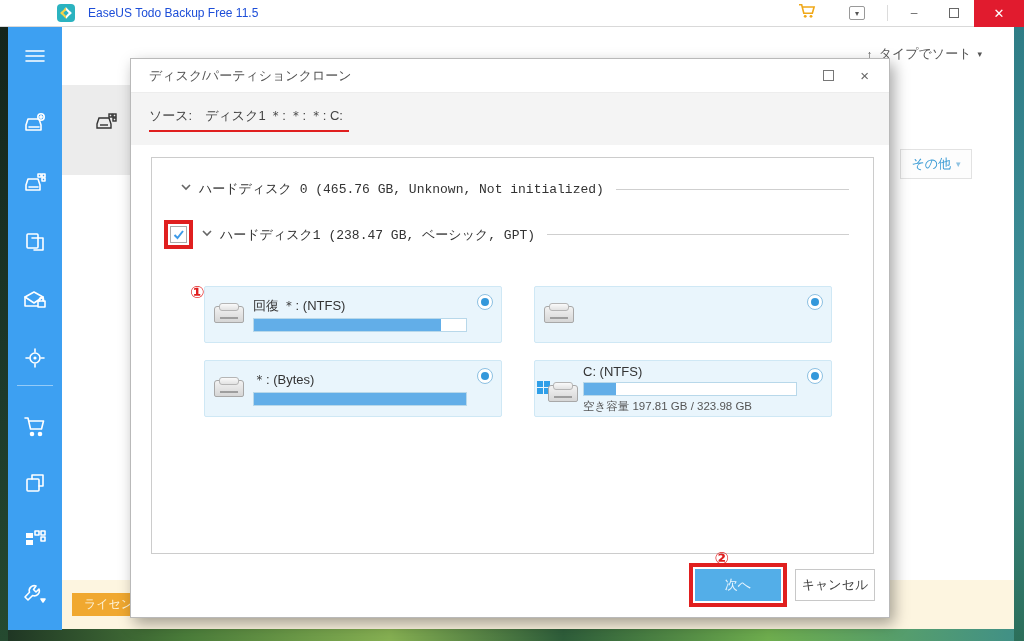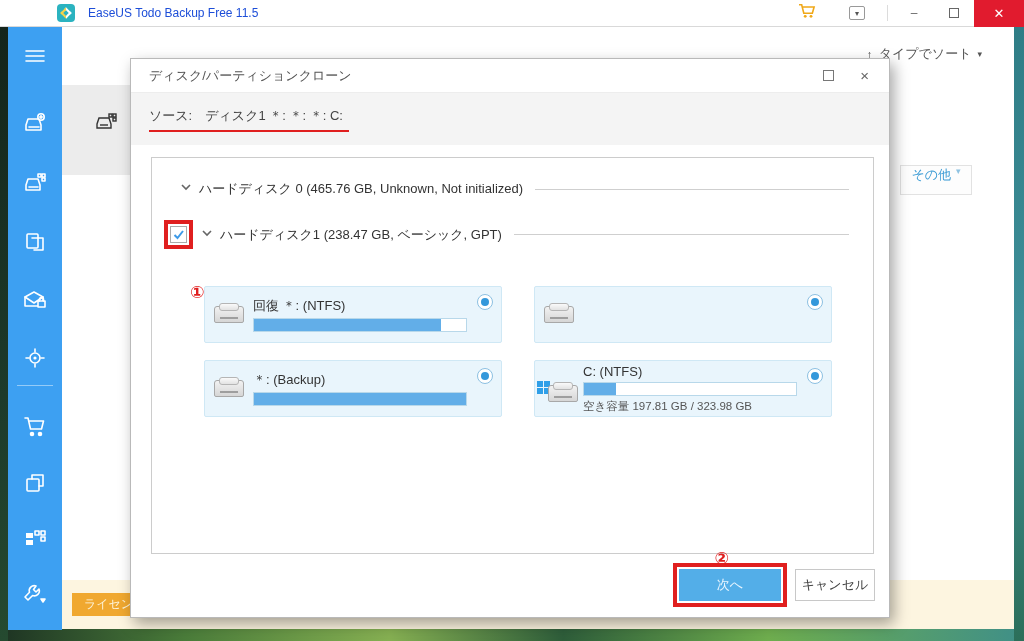--- a/index.html
+++ b/index.html
@@ -44,21 +44,21 @@
   
   .main { position:absolute; left:62px; top:27px; width:952px; height:580px; background:#ffffff; }
   .panel-gray { position:absolute; left:0; top:58px; width:68px; height:90px; background:#ececec; }
   .panel-disk-icon { position:absolute; left:31px; top:83px; }
   .panel-disk-icon svg { stroke:#333; fill:none; stroke-width:1.4; }
   .sort-row { position:absolute; right:32px; top:18px; font-size:13px; color:#555;
     display:flex; align-items:center; gap:6px; }
   .sort-caret { font-size:9px; color:#555; }
   .more-btn { position:absolute; right:42px; top:122px; width:72px; height:30px;
     border:1px solid #e2e2e2; background:#fdfdfd; color:#3a9bd5; font-size:13px;
-    display:flex; align-items:flex-start; justify-content:center; gap:5px;margin-top:16px; }
+    display:flex; align-items:center; justify-content:center; gap:5px; }
   .more-caret { font-size:9px; color:#8fc3e2; }
 
   
   .banner { position:absolute; left:62px; top:580px; width:952px; height:49px; background:#fdf5e0;
     display:flex; align-items:center; }
   .banner-text { margin-left:14px; font-size:13px; color:#f0a830; }
   .banner-btn { margin-left:10px; background:#f0a830; color:#fdf3d8; font-size:12px;
     padding:3px 12px; border:none; }
 
   
@@ -68,21 +68,21 @@
   .dlg-title { margin-left:18px; font-size:13px; color:#555; }
   .dlg-ctls { margin-left:auto; display:flex; align-items:center; gap:26px; margin-right:20px; }
   .dlg-max { width:11px; height:11px; border:1px solid #777; }
   .dlg-close { font-size:15px; color:#666; line-height:1; }
   .dlg-source { height:52px; background:#f4f4f4; display:flex; align-items:center; }
   .src-text { margin-left:18px; font-size:13px; color:#444; border-bottom:2px solid #e01f1f;
     padding:0 6px 5px 0; }
   .dlg-body { position:absolute; left:20px; top:98px; width:723px; height:397px;
     border:1px solid #cccccc; background:#fff; }
 
-  .disk-row { display:flex; align-items:center; font-size:13px; color:#333; }
+  .disk-row { display:flex; align-items:center; font-size:13px; color:#333;font-family:Liberation Mono, monospace; }
   .disk-row-0 { margin:22px 24px 0 28px; }
   .disk-row-1 { margin:22px 24px 8px 12px; }
   .chev { width:12px; height:12px; margin-right:7px; position:relative; top:-2px; }
   .chev svg { stroke:#666; fill:none; stroke-width:1.6; }
   .disk-line { flex:1; height:1px; background:#cfcfcf; margin-left:12px; }
 
   .anno { color:#e01f1f; font-size:17px; font-weight:bold; }
   .anno-1 { position:absolute; left:38px; top:124px; }
   .checkbox-wrap { border:4px solid #e01f1f; padding:2px; margin-right:8px; background:#fff; }
   .checkbox { width:17px; height:17px; border:1px solid #ababab; background:#fff;
@@ -107,21 +107,21 @@
   .pbar { height:14px; border:1px solid #b8d8ea; background:#ffffff; }
   .pfill { height:100%; background:#62aee8; }
   .card-free { font-size:11.5px; color:#555; margin-top:3px; }
   .radio { position:absolute; right:8px; top:7px; width:16px; height:16px; border-radius:50%;
     border:1px solid #8cc0e2; background:#fff; display:flex; align-items:center; justify-content:center; }
   .radio span { width:8px; height:8px; border-radius:50%; background:#3498db; }
 
   .dlg-footer { position:absolute; right:14px; bottom:10px; display:flex; align-items:flex-end; }
   .anno-2 { position:absolute; right:160px; bottom:48px; }
   .next-wrap { border:4px solid #e01f1f; padding:2px; background:#fff; margin-right:8px; }
-  .btn-next { width:102px; height:32px; background:#53aee8; color:#eaf6ff; font-size:13px; border:none; }
+  .btn-next { width:86px; height:32px; background:#53aee8; color:#eaf6ff; font-size:13px; border:none; }
   .btn-cancel { width:80px; height:32px; background:#ffffff; color:#444; font-size:13px;
     border:1px solid #c8c8c8; margin-bottom:6px; }
 </style>
 </head>
 <body>
 
 <div class="wall-bottom"></div>
 <div class="wall-right"></div>
 <div class="wall-left"></div>
 
@@ -316,21 +316,21 @@
         <div class="radio">
             <span></span>
           </div>
       </div>
 
       <div class="card">
         <div class="card-icon">
             <div class="disk3d"></div>
           </div>
         <div class="card-main">
-          <div class="card-title">＊: (Backup)</div>
+          <div class="card-title">＊: (Bytes)</div>
           <div class="pbar">
               <div class="pfill" style="width: 100%;"></div>
             </div>
         </div>
         <div class="radio">
             <span></span>
           </div>
       </div>
 
       <div class="card">

